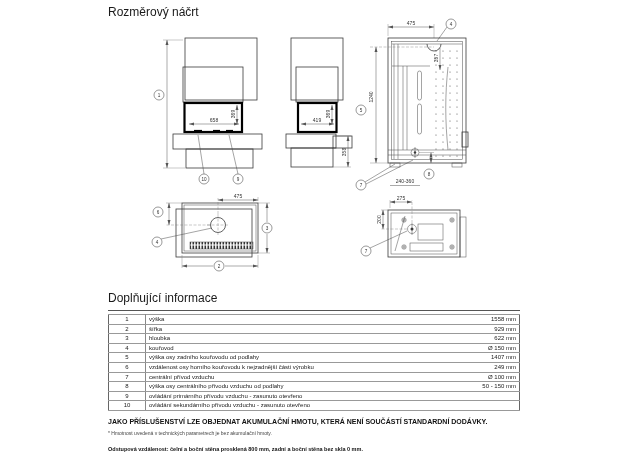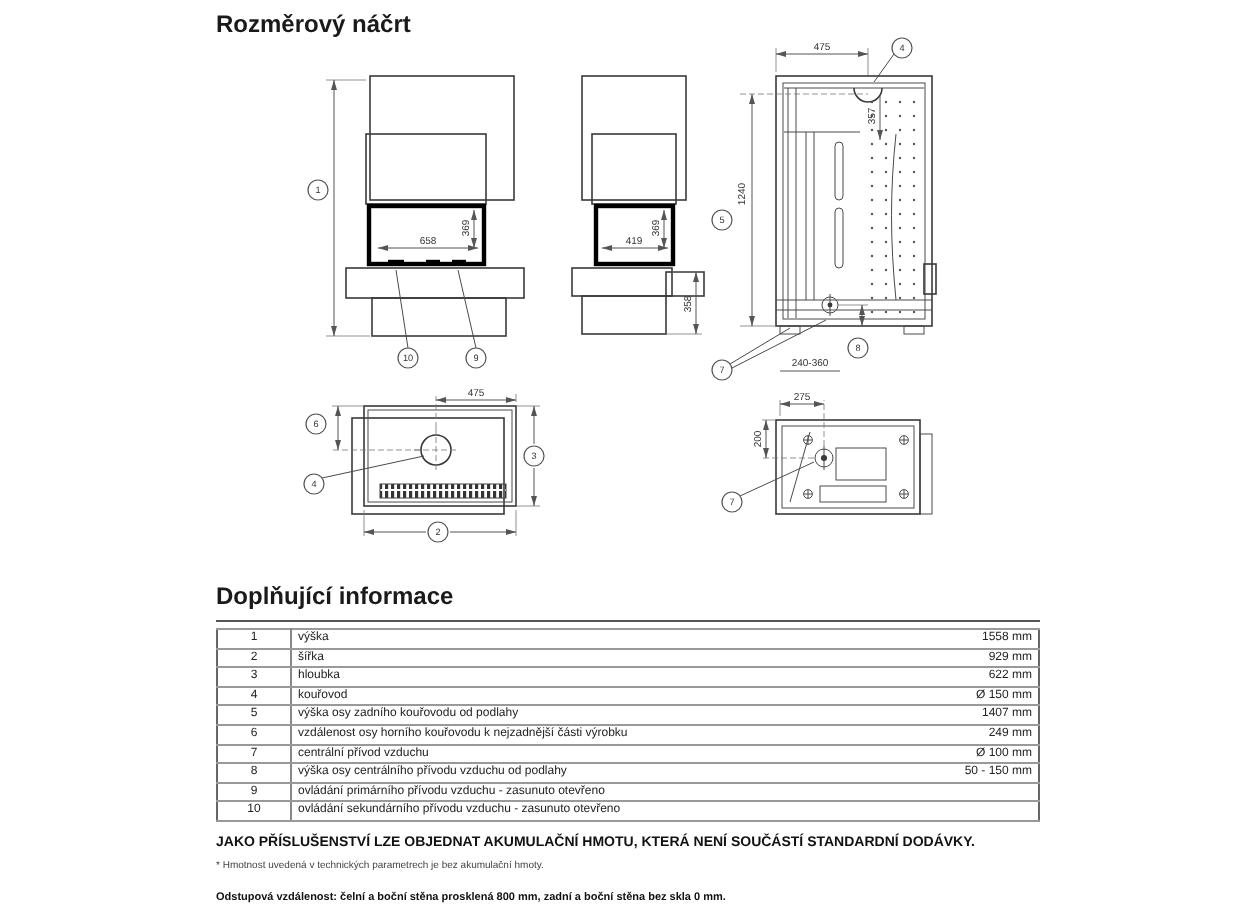--- a/index.html
+++ b/index.html
@@ -1,19 +1,19 @@
 <!DOCTYPE html>
 <html><head>
 <meta charset="utf-8">
 <style>
   html,body{margin:0;padding:0;background:#fff;}
   #page{position:relative;width:624px;height:460px;background:#fff;overflow:hidden;
         font-family:"Liberation Sans",sans-serif;color:#1a1a1a;}
-  .title{position:absolute;left:108px;top:5px;font-size:12px;font-weight:bold;}
-  .section-title{position:absolute;left:108px;top:291px;font-size:12px;font-weight:bold;}
+  .title{position:absolute;left:108px;top:5px;font-size:12px;font-weight:normal;}
+  .section-title{position:absolute;left:108px;top:291px;font-size:12px;font-weight:normal;}
   .rule{position:absolute;left:108px;top:310px;width:412px;border-top:1px solid #555;}
   svg.drawing{position:absolute;left:0;top:0;}
   .ln{stroke:#3a3a3a;stroke-width:0.8;fill:none;}
   .lnthin{stroke:#4a4a4a;stroke-width:0.5;fill:none;}
   .thick{stroke:#000;stroke-width:2.2;fill:#fff;}
   .dimline{stroke:#555;stroke-width:0.5;fill:none;}
   .ext{stroke:#777;stroke-width:0.4;fill:none;}
   .dash{stroke:#777;stroke-width:0.4;fill:none;stroke-dasharray:3 1.5;}
   text.dim{font-size:5px;fill:#333;font-family:"Liberation Sans",sans-serif;}
   .callout circle{fill:#fff;stroke:#555;stroke-width:0.6;}

